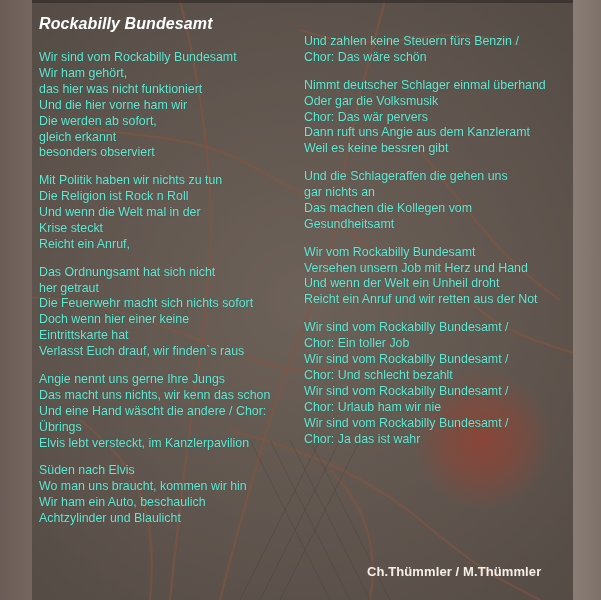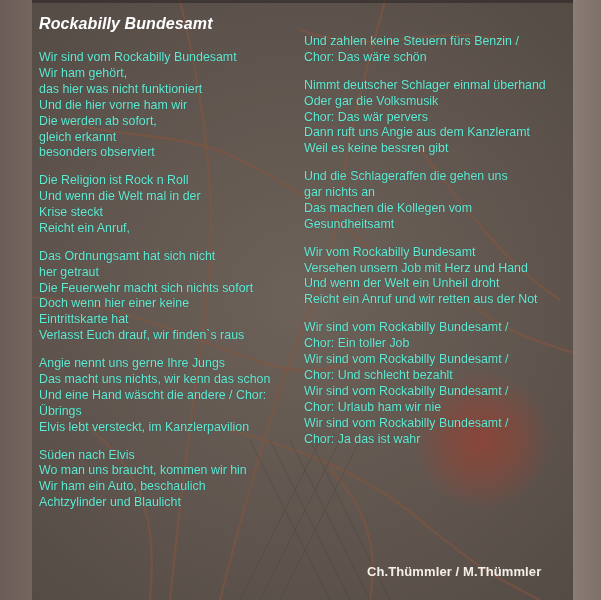--- a/index.html
+++ b/index.html
@@ -118,20 +118,21 @@
   <div class="stanza">
     <span class="line">Wir sind vom Rockabilly Bundesamt</span>
     <span class="line">Wir ham gehört,</span>
     <span class="line">das hier was nicht funktioniert</span>
     <span class="line">Und die hier vorne ham wir</span>
     <span class="line">Die werden ab sofort,</span>
     <span class="line">gleich erkannt</span>
     <span class="line">besonders observiert</span>
   </div>
   <div class="stanza">
+    <span class="line">Mit Politik haben wir nichts zu tun</span>
     <span class="line">Die Religion ist Rock n Roll</span>
     <span class="line">Und wenn die Welt mal in der</span>
     <span class="line">Krise steckt</span>
     <span class="line">Reicht ein Anruf,</span>
   </div>
   <div class="stanza">
     <span class="line">Das Ordnungsamt hat sich nicht</span>
     <span class="line">her getraut</span>
     <span class="line">Die Feuerwehr macht sich nichts sofort</span>
     <span class="line">Doch wenn hier einer keine</span>

